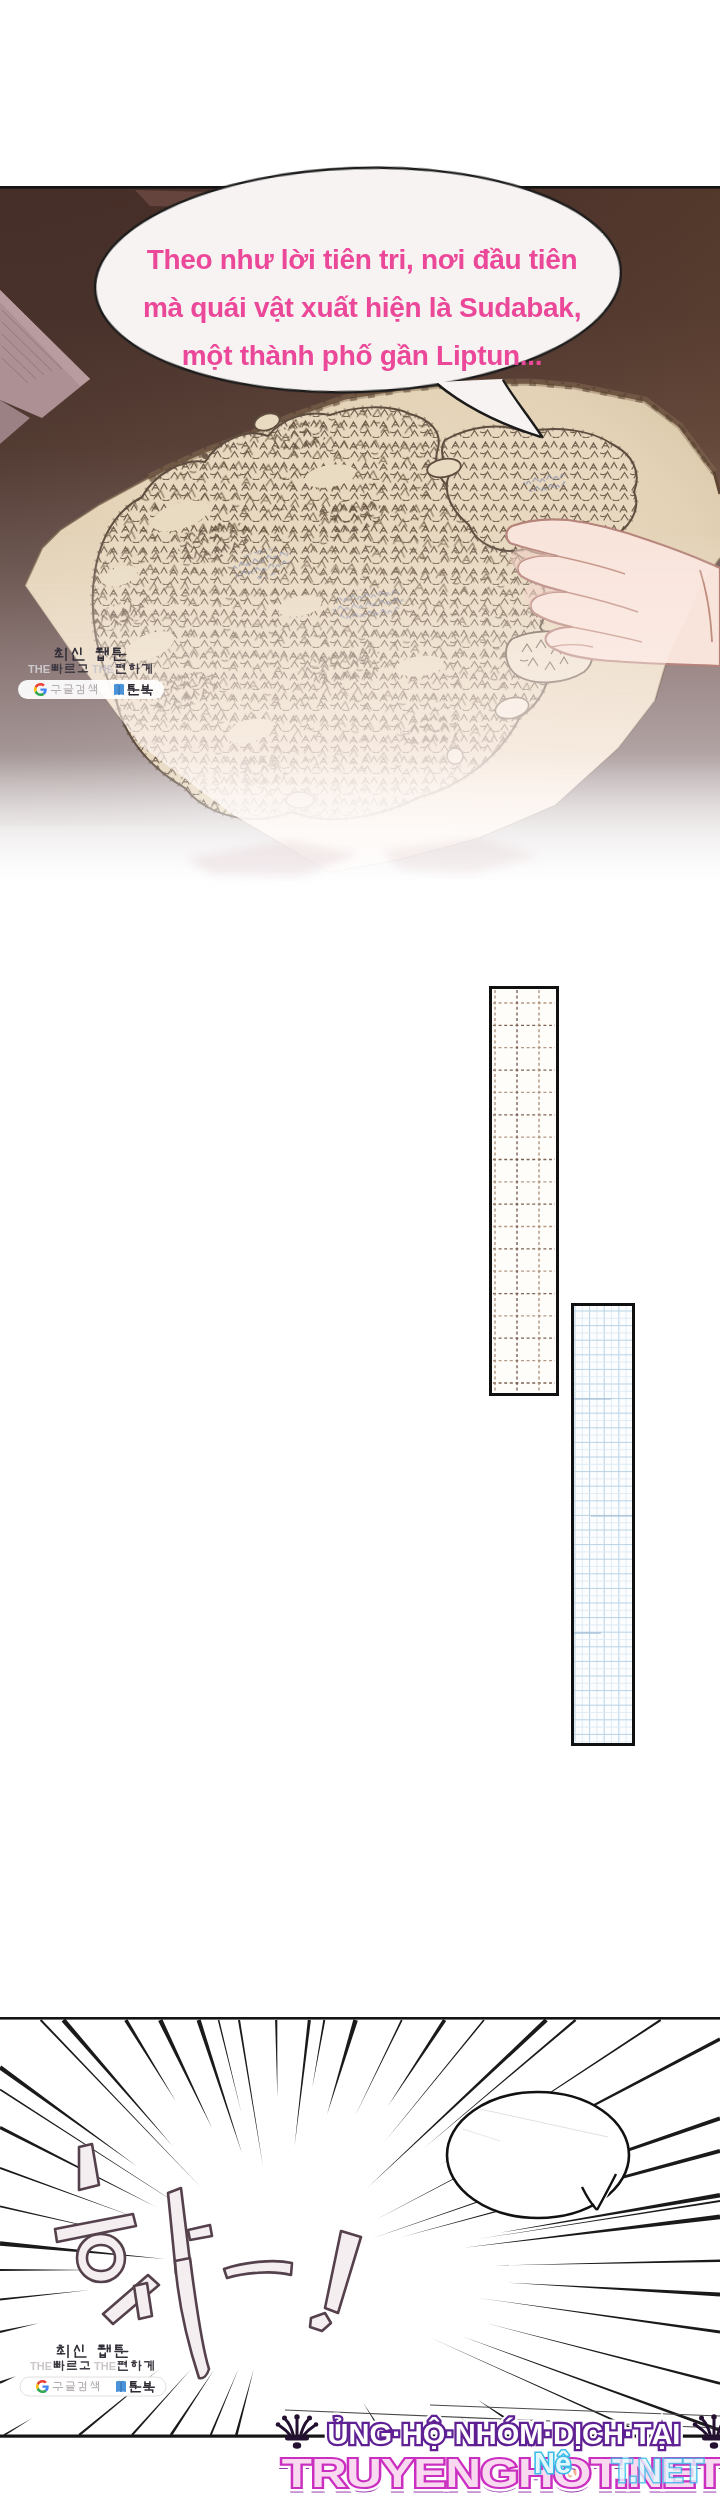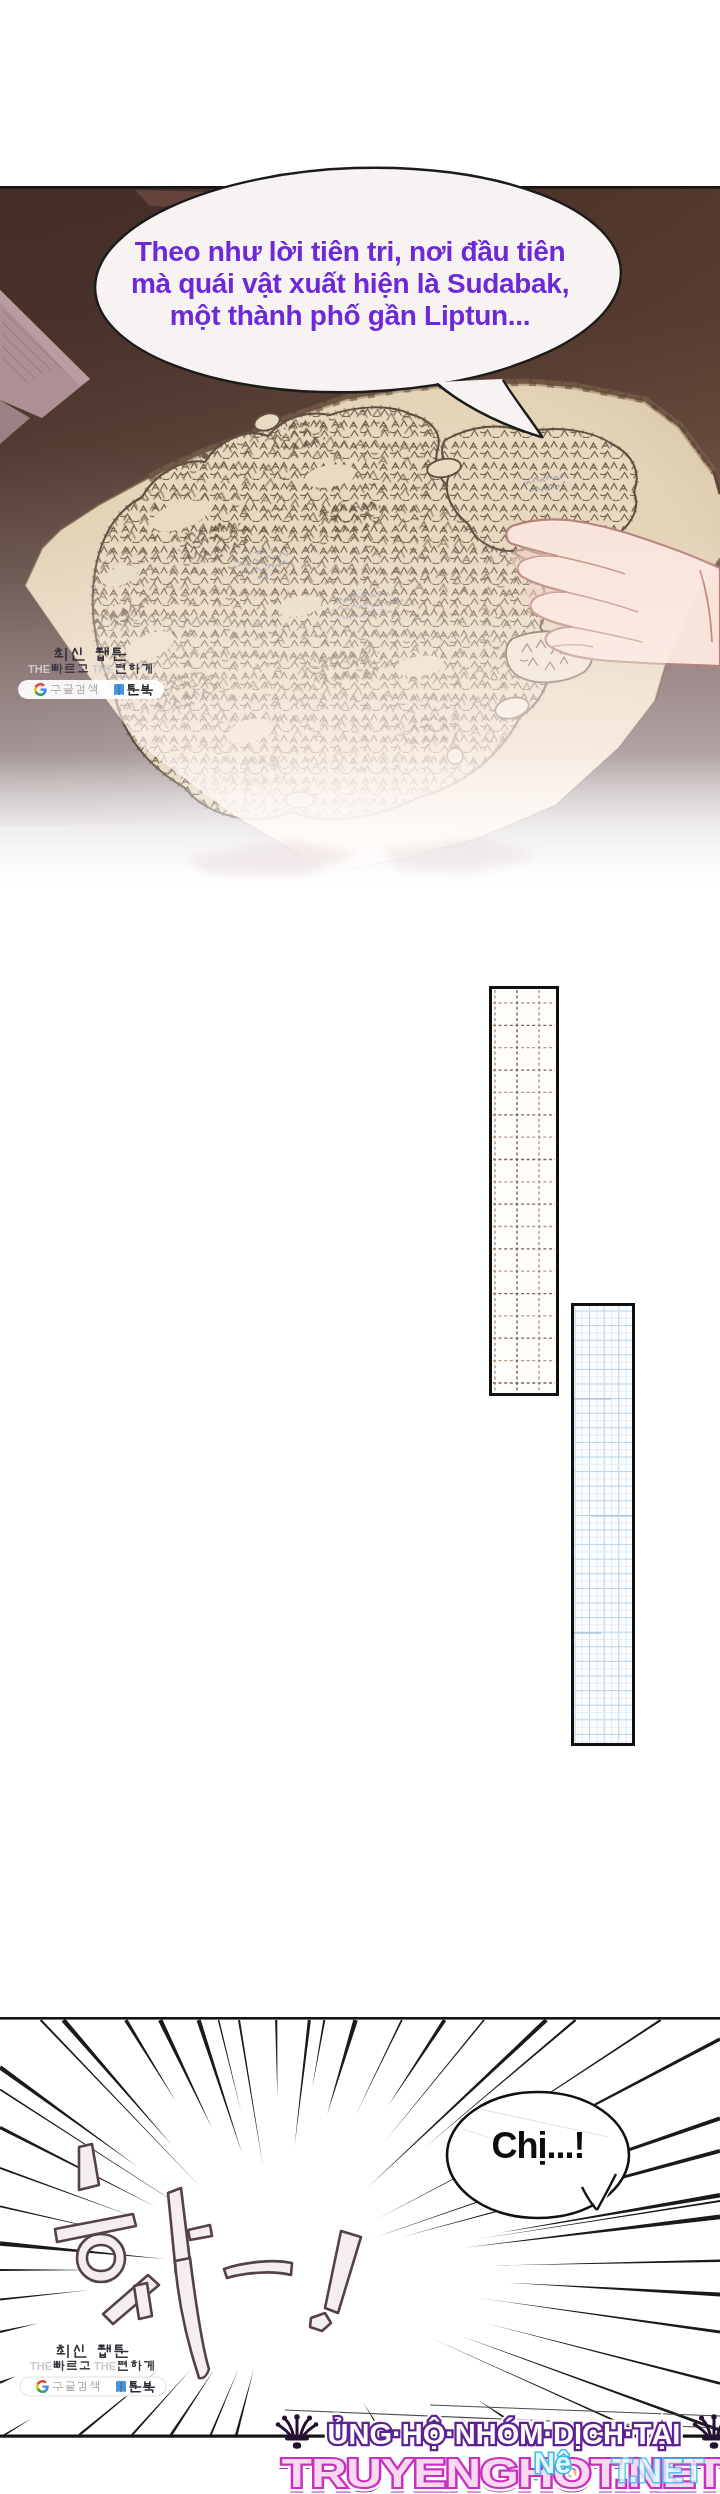--- a/index.html
+++ b/index.html
@@ -1,17 +1,17 @@
 <!DOCTYPE html>
 <html><head><meta charset="utf-8">
 <style>
 html,body{margin:0;padding:0;background:#fff;}
 body{width:720px;height:2494px;position:relative;overflow:hidden;font-family:"Liberation Sans",sans-serif;}
 .abs{position:absolute;}
-.btxt{font-weight:bold;color:#6d28d9;text-align:center;line-height:32px;font-size:28px;letter-spacing:-0.3px;}
+.btxt{font-weight:bold;color:#ec4899;text-align:center;line-height:48px;font-size:28px;letter-spacing:-0.3px;padding-left:12px;}
 </style></head><body>
 
 <div class="abs" style="left:0;top:186px;width:720px;height:719px"><svg width="720" height="719" viewBox="0 0 720 719" style="overflow:visible">
 <defs>
 <linearGradient id="tbl" x1="0" y1="0" x2="0" y2="1">
  <stop offset="0" stop-color="#483029"></stop>
           <stop offset="0.18" stop-color="#4d352e"></stop>
  <stop offset="0.36" stop-color="#5d443a"></stop>
           <stop offset="0.53" stop-color="#7c6560"></stop>
  <stop offset="0.66" stop-color="#9b8786"></stop>
@@ -646,21 +646,21 @@
       </g>
       <g stroke="#2e2a33" stroke-width="1.5" fill="none" stroke-linecap="round">
         <path d="M145.0,364.7 L145.0,368.7"></path>
         <path d="M149.9,364.7 L149.9,368.7"></path>
         <path d="M145.0,366.7 L149.9,366.7"></path>
         <path d="M145.0,368.7 L149.9,368.7"></path>
         <path d="M143.5,370.2 L154.3,370.2"></path>
         <path d="M149.0,370.2 L149.0,371.8"></path>
         <path d="M145.0,372.9 L152.7,372.9 L152.7,375.3"></path>
       </g>
-    </svg><div class="abs" style="left:447px;top:108px;width:182px;text-align:center;font-weight:bold;font-size:36px;color:#0d0d0d;letter-spacing:-1px">Chị...!</div></div>
+    </svg></div>
 
 <div class="abs" style="left:14px;top:2405px;width:720px;height:89px"><svg width="720" height="89" viewBox="0 0 720 89">
 <defs>
 <linearGradient id="pg" x1="0" y1="0" x2="0" y2="1">
 <stop offset="0" stop-color="#8a3bb8"></stop>
           <stop offset="1" stop-color="#5c2190"></stop>
 </linearGradient>
 </defs>
 
 <g transform="translate(283,27)" stroke="#241030" stroke-width="3" fill="#241030" stroke-linecap="round">

